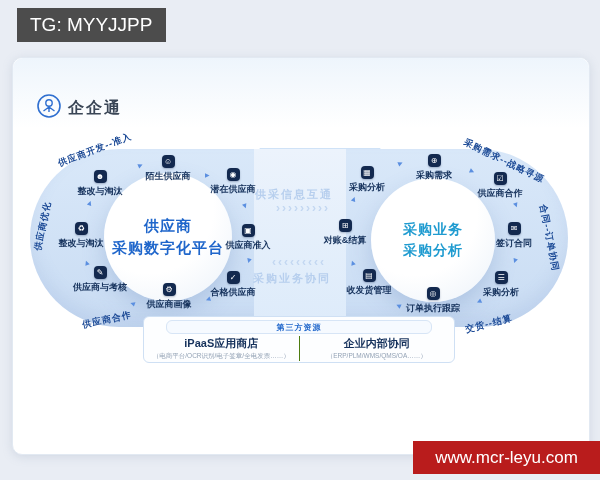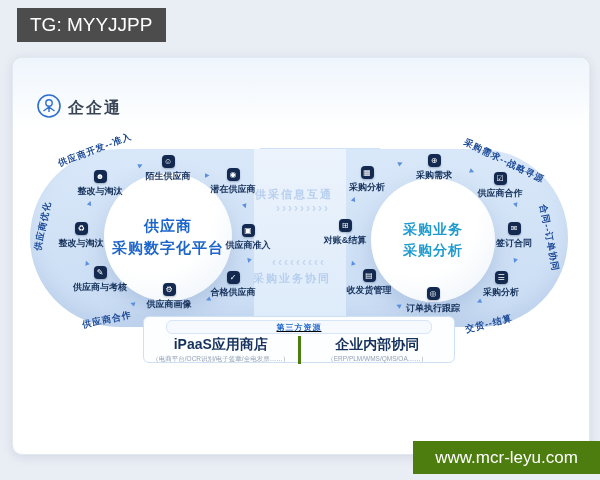--- a/index.html
+++ b/index.html
@@ -2,21 +2,21 @@
 <html><head>
 <meta charset="utf-8">
 <style>
   html,body{margin:0;padding:0;}
   body{font-family:"Liberation Sans","DejaVu Sans",sans-serif;}
   .stage{position:relative;width:600px;height:480px;background:#e9edf4;overflow:hidden;}
 
   
   .tg-badge{position:absolute;left:17px;top:8px;width:149px;height:34px;background:#4c4c4c;
     color:#fff;font-size:19px;display:flex;align-items:center;padding-left:13px;box-sizing:border-box;}
-  .site-badge{position:absolute;left:413px;top:441px;width:187px;height:33px;background:#4d7c0f;
+  .site-badge{position:absolute;left:413px;top:441px;width:187px;height:33px;background:#b91c1c;
     color:#fff;font-size:17px;display:flex;align-items:center;justify-content:center;}
 
   
   .card{position:absolute;left:12px;top:57px;width:576px;height:396px;background:#fff;
     border:1px solid #e2e9f2;border-radius:10px;box-shadow:0 2px 10px rgba(140,155,180,.25);}
   .card::before{content:"";position:absolute;left:0;top:0;right:0;height:70px;
     background:linear-gradient(180deg,#eef5fc,rgba(255,255,255,0));border-radius:10px 10px 0 0;}
 
   
   .logo{position:absolute;left:36px;top:93px;display:flex;align-items:center;gap:6px;}
@@ -66,26 +66,26 @@
   .flow-text{font-size:11px;font-weight:bold;color:#b7cfee;letter-spacing:2px;}
   .flow-chev{font-size:12px;font-weight:bold;color:#c3d7f1;letter-spacing:2px;}
 
   
   .arrow{position:absolute;font-size:6px;color:#5b8fe0;line-height:6px;}
 
   
   .resources{position:absolute;left:143px;top:316px;width:312px;height:47px;background:#fdfeff;
     border:1px solid #cfe0f4;border-radius:6px;box-sizing:border-box;}
   .res-header{margin:3px 22px 0;border:1px solid #d7e5f6;border-radius:6px;height:12px;
-    display:flex;align-items:center;justify-content:center;background:#f6faff;text-decoration:underline;}
+    display:flex;align-items:center;justify-content:center;background:#f6faff;}
   .res-header span{font-size:8px;font-weight:bold;color:#2268cc;letter-spacing:1px;}
   .res-cols{display:flex;margin-top:2px;}
   .res-col{flex:1;text-align:center;padding:0 6px;}
-  .res-col + .res-col{border-left:3px solid #4d7c0f;}
-  .res-title{font-size:14px;font-weight:bold;color:#16325c;}
+  .res-col + .res-col{border-left:1px solid #4d7c0f;}
+  .res-title{font-size:11px;font-weight:bold;color:#16325c;}
   .res-sub{font-size:6.5px;color:#93a2b5;line-height:1.35;margin-top:1px;}
 </style>
 </head>
 <body>
 
 <div class="stage">
 
   <div class="tg-badge">
     <span>TG: MYYJJPP</span>
   </div>

